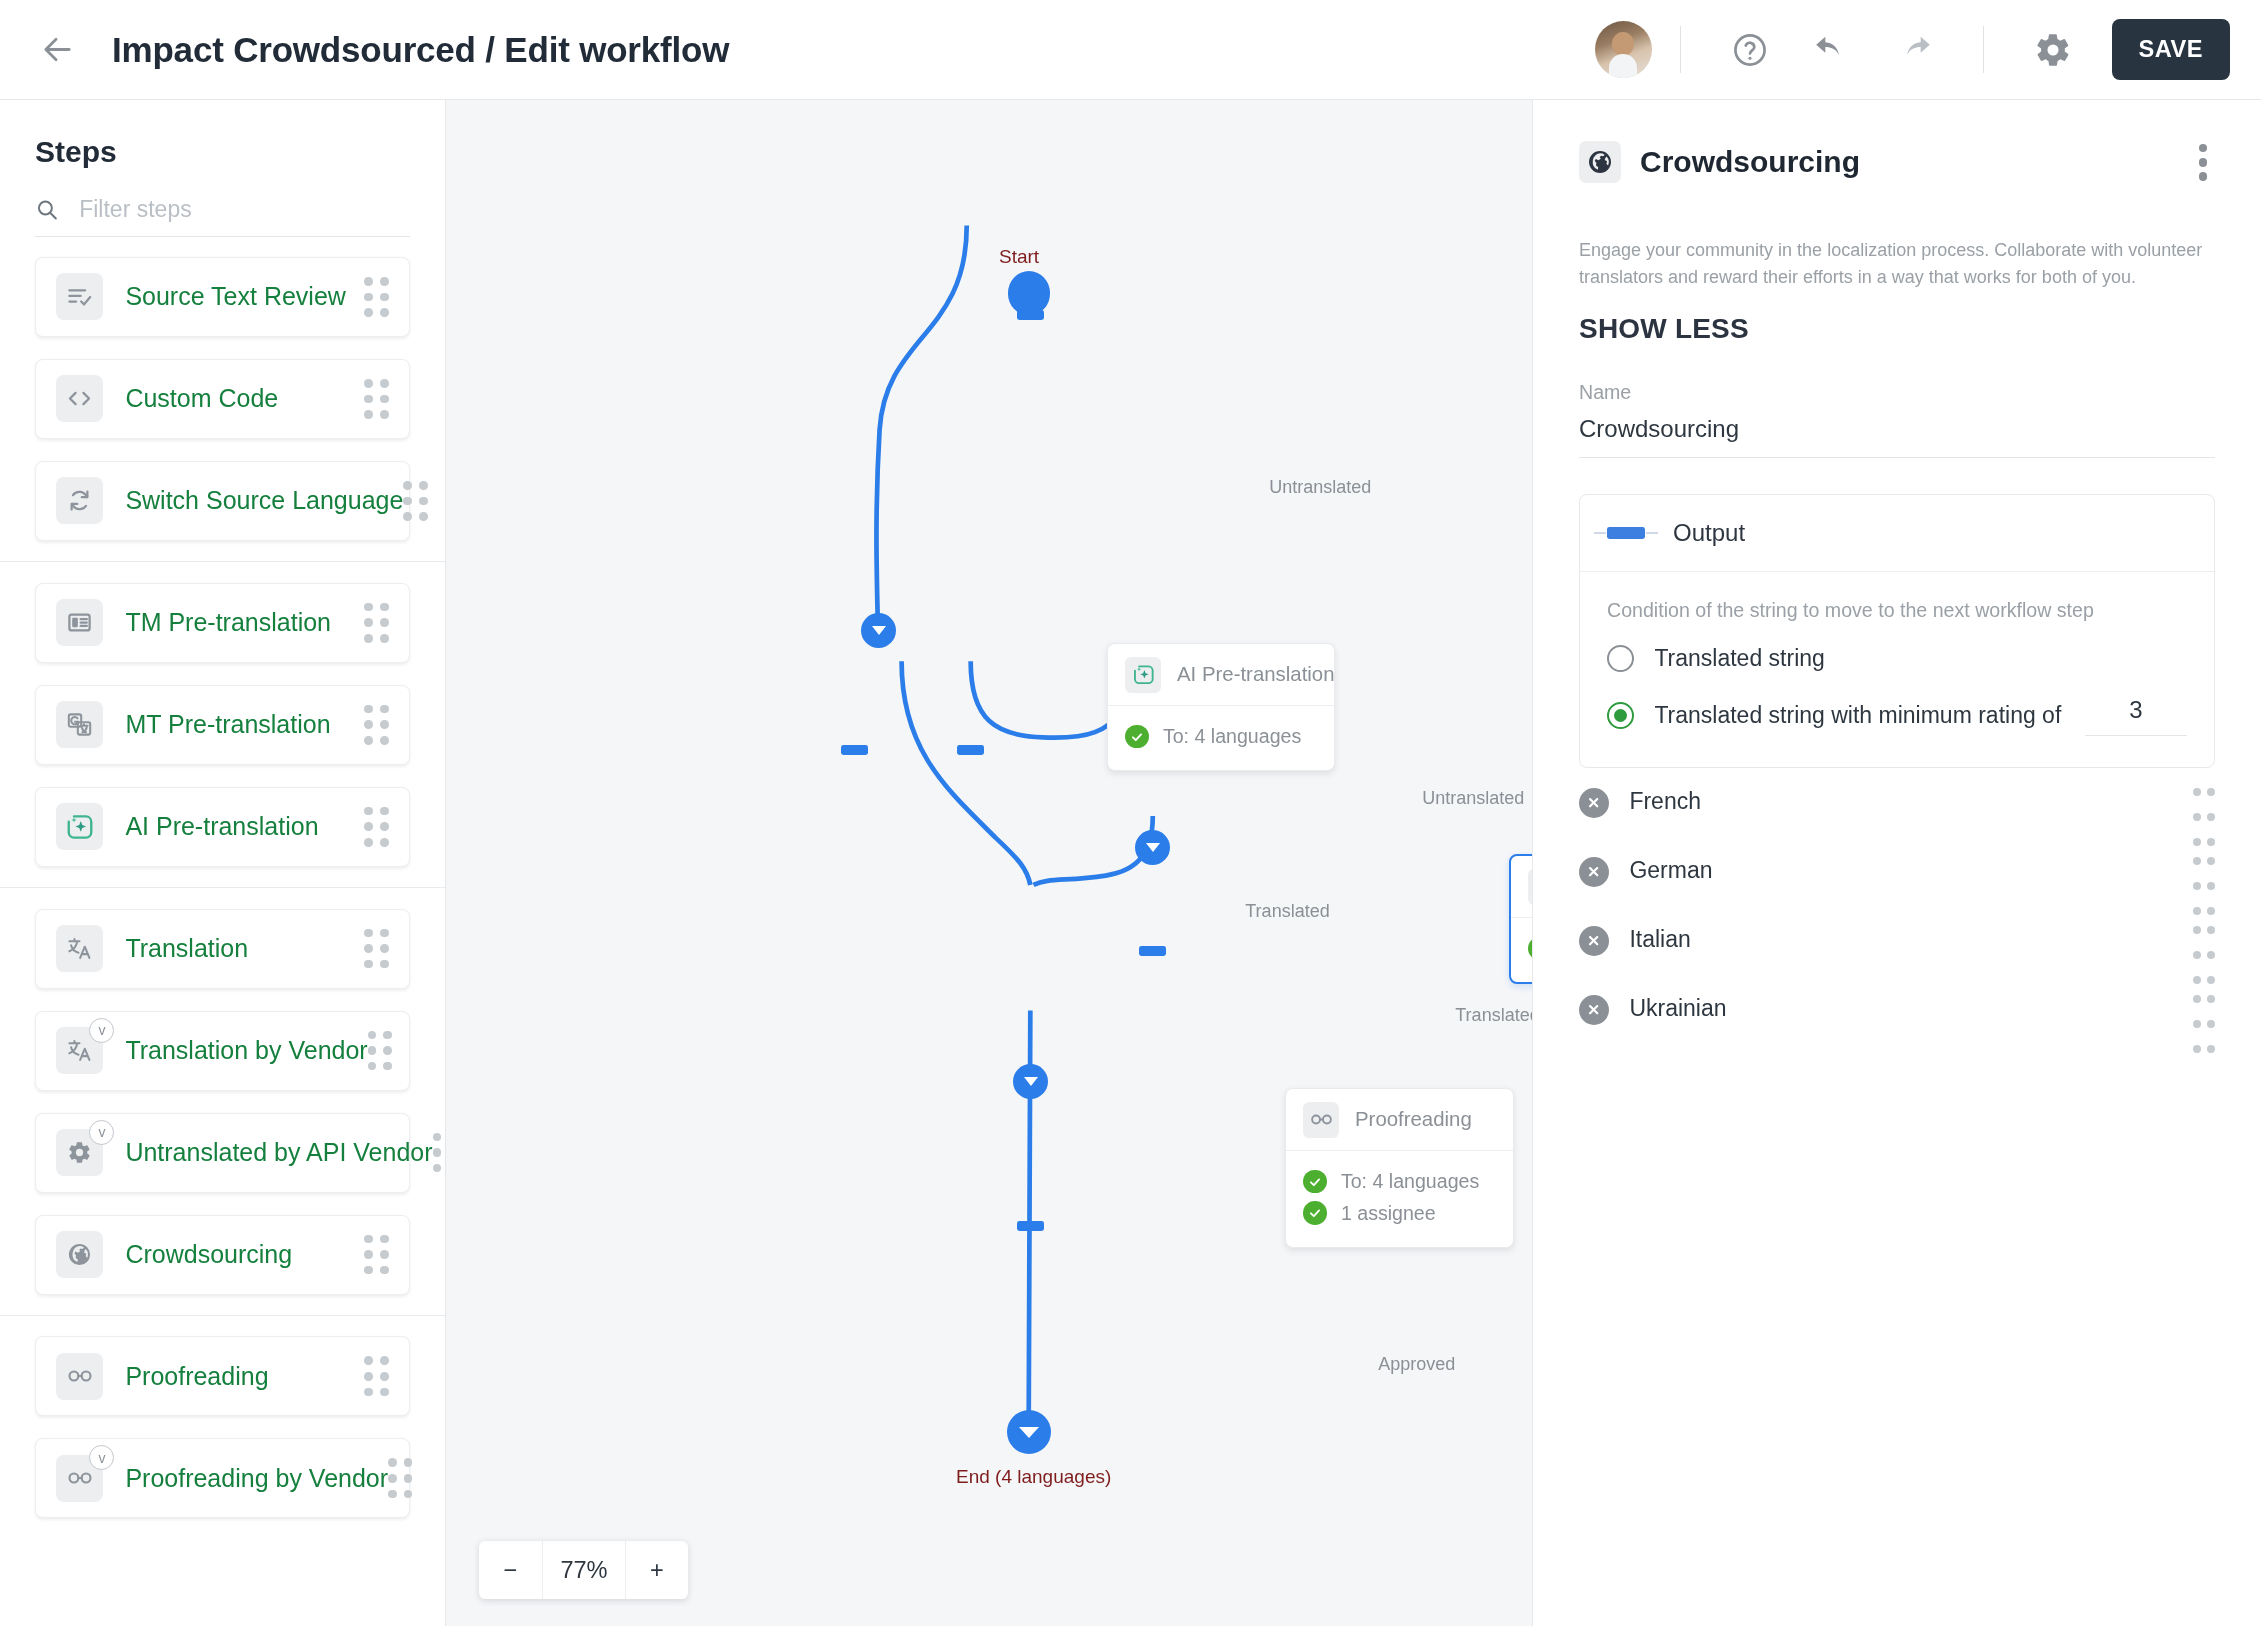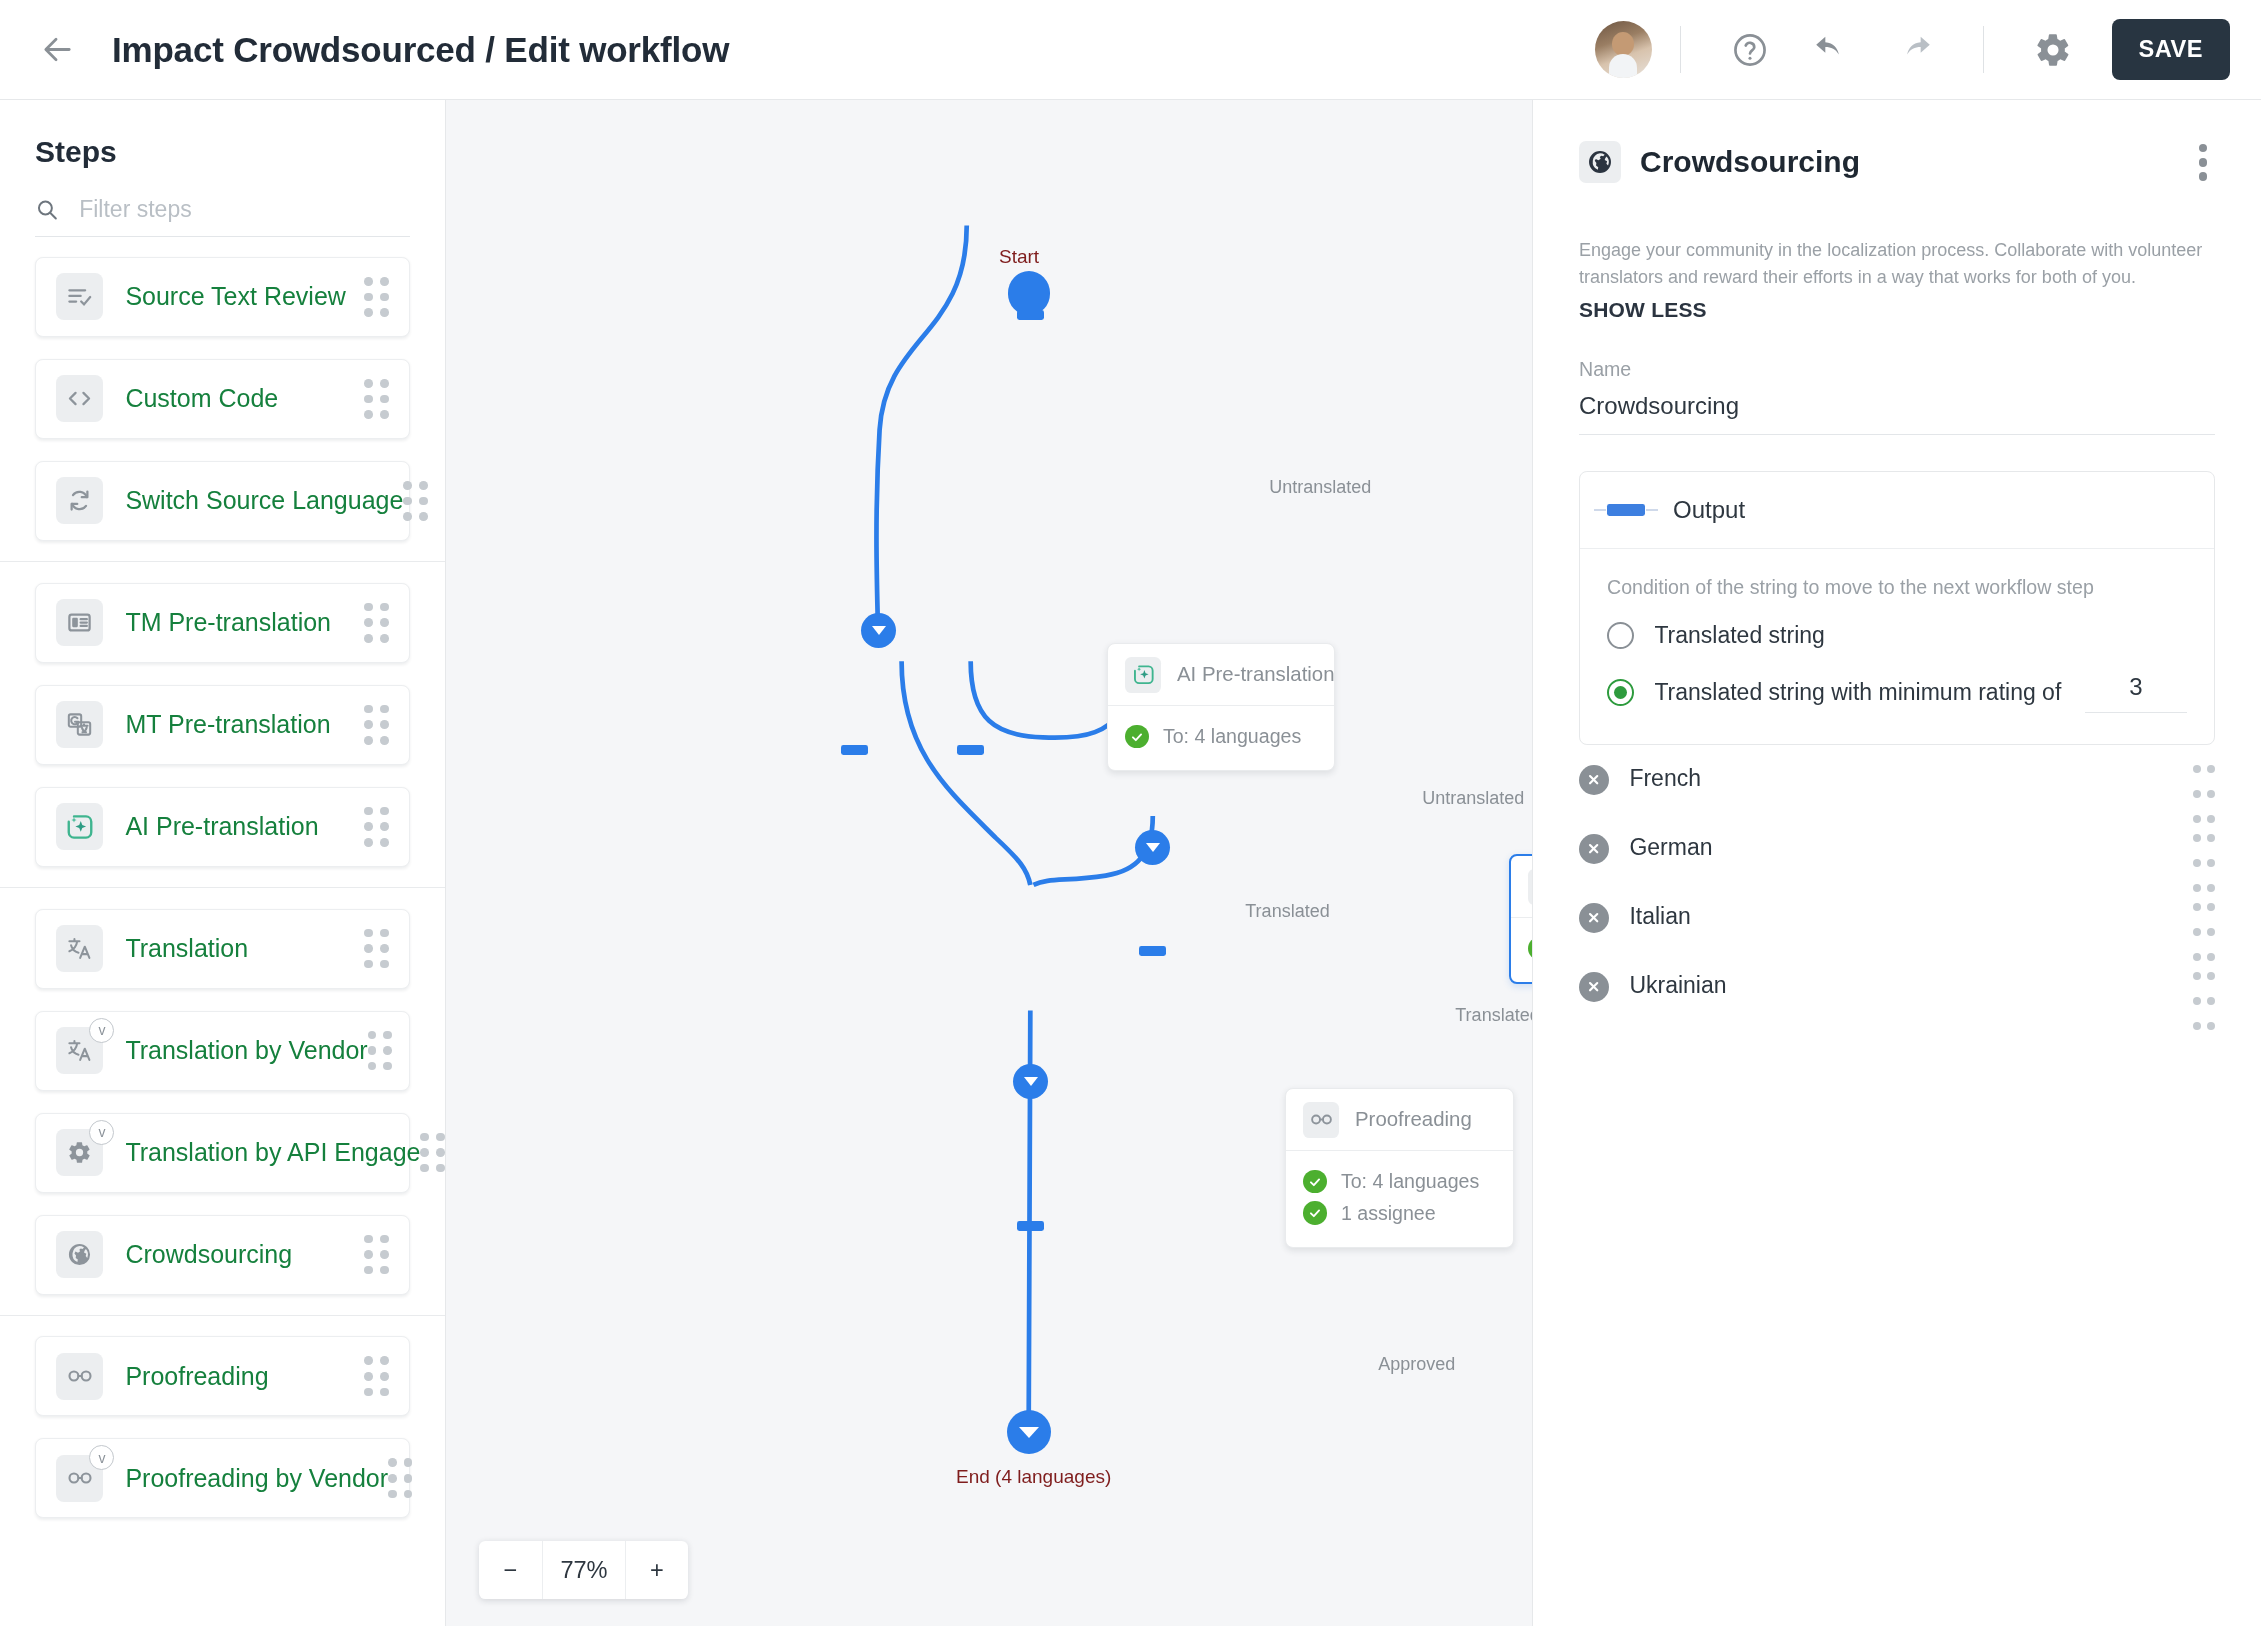--- a/index.html
+++ b/index.html
@@ -170,21 +170,21 @@
   .rp-head { display: flex; align-items: center; }
   .rp-icon {
     width: 42px; height: 42px; border-radius: 7px; background: #eceef0;
     display: flex; align-items: center; justify-content: center; color: #2b3440; flex: 0 0 42px;
   }
   .rp-title { font-size: 30px; font-weight: 700; color: #1f2832; margin-left: 19px; }
   .kebab { margin-left: auto; display: flex; flex-direction: column; gap: 5.5px; cursor: pointer; padding: 7.9px; }
   .kebab i { width: 8.6px; height: 8.6px; border-radius: 50%; background: #8a9096; display: block; }
   .rp-desc { margin-top: 48px; font-size: 18px; line-height: 1.55; color: #9aa0a6; }
   .rp-desc p + p { margin-top: 3.1px; }
-  .show-less { margin-top: 6px; font-size: 21px; font-weight: 700; color: #2b3440; letter-spacing: 0.2px; cursor: pointer; display: inline-block; }
+  .show-less { margin-top: 21px; font-size: 28px; font-weight: 700; color: #2b3440; letter-spacing: 0.2px; cursor: pointer; display: inline-block; }
 
   .field { margin-top: 36px; }
   .field-label { font-size: 19.6px; color: #9aa0a6; }
   .field-value {
     font-size: 24px; color: #2e3740; padding: 11px 0 14px 0;
     border-bottom: 0.8px solid #e3e6e9;
   }
 
   .output-card {
     margin-top: 36px; border: 0.8px solid #e6e8ea; border-radius: 7.9px; overflow: hidden;
@@ -441,21 +441,21 @@
                 <i></i>
               </div>
           </div>
           <div class="step-card">
             <div class="step-icon">
               <svg width="25" height="25" viewBox="0 0 24 24" fill="currentColor">
                 <path d="M19.4 13a7.8 7.8 0 0 0 .1-1 7.8 7.8 0 0 0-.1-1l2.1-1.6a.5.5 0 0 0 .1-.6l-2-3.5a.5.5 0 0 0-.6-.2l-2.5 1a7.3 7.3 0 0 0-1.7-1l-.4-2.6a.5.5 0 0 0-.5-.4h-4a.5.5 0 0 0-.5.4l-.4 2.6a7.3 7.3 0 0 0-1.7 1l-2.5-1a.5.5 0 0 0-.6.2l-2 3.5a.5.5 0 0 0 .1.6L4.5 11a8 8 0 0 0 0 2l-2.1 1.6a.5.5 0 0 0-.1.6l2 3.5a.5.5 0 0 0 .6.2l2.5-1a7.3 7.3 0 0 0 1.7 1l.4 2.6a.5.5 0 0 0 .5.4h4a.5.5 0 0 0 .5-.4l.4-2.6a7.3 7.3 0 0 0 1.7-1l2.5 1a.5.5 0 0 0 .6-.2l2-3.5a.5.5 0 0 0-.1-.6zM12 15.5A3.5 3.5 0 1 1 15.5 12 3.5 3.5 0 0 1 12 15.5z"></path>
               </svg>
               <span class="vendor-badge">v</span>
             </div>
-            <div class="step-label">Translation by API Engage</div>
+            <div class="step-label">Untranslated by API Vendor</div>
             <div class="drag-dots">
                 <i></i>
                 <i></i>
                 <i></i>
                 <i></i>
                 <i></i>
                 <i></i>
               </div>
           </div>
           <div class="step-card">

